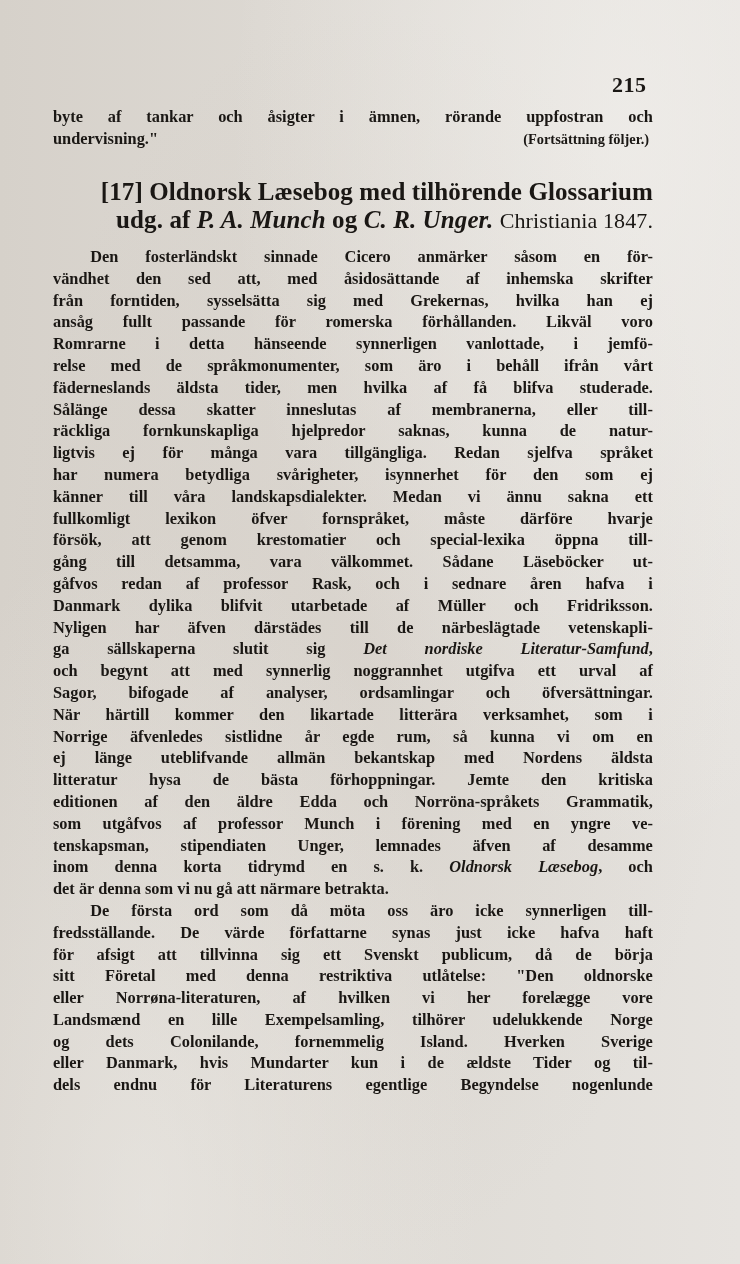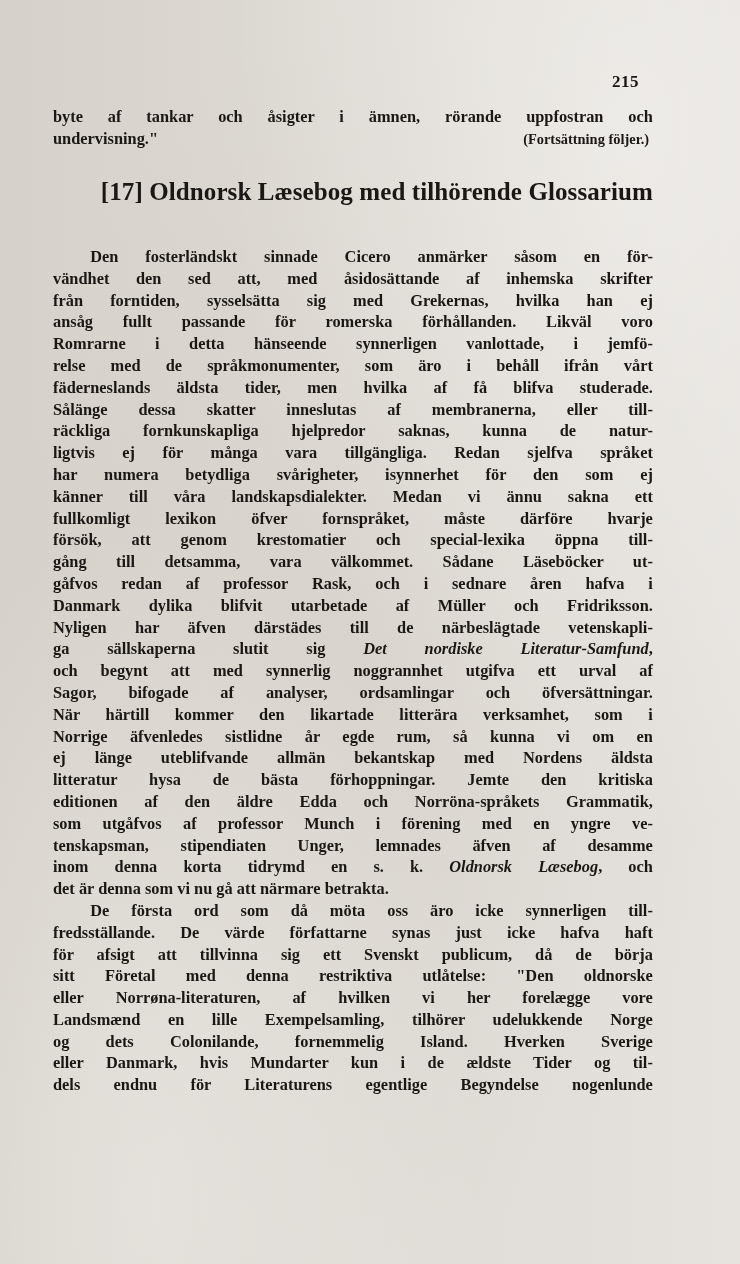--- a/index.html
+++ b/index.html
@@ -10,21 +10,21 @@
       radial-gradient(ellipse at 85% 10%, rgba(245,243,240,0.55), rgba(0,0,0,0) 45%),
       radial-gradient(ellipse at 20% 95%, rgba(240,238,234,0.5), rgba(0,0,0,0) 40%),
       radial-gradient(ellipse at 50% 50%, rgba(200,190,180,0.25), rgba(0,0,0,0) 70%),
       linear-gradient(90deg, #d6d1ca 0%, #ddd9d3 40%, #e2dfda 75%, #e6e3df 100%);
     font-family: "Liberation Serif", "DejaVu Serif", serif;
     color: #1a1714;
     position: relative;
   }
   .page-number {
     position: absolute; left: 612px; top: 72px;
-    font-size: 17px; font-weight: bold; letter-spacing: 0.5px;
+    font-size: 22px; font-weight: bold; letter-spacing: 0.5px;
   }
   .text {
     position: absolute; left: 53px; width: 600px;
     font-size: 17.6px; font-weight: bold;
     font-family: "Liberation Serif", "DejaVu Serif", serif;
     text-align: justify; text-align-last: justify;
     line-height: 21.8px;
     transform: scaleX(0.93); transform-origin: left top;
     width: 645px;
   }
@@ -56,20 +56,27 @@
   <span class="line last" style="text-align-last:left;">
     <span>undervisning."</span>
     <span class="cont-note">(Fortsättning följer.)</span>
   </span>
 </div>
 
 <div class="heading">
   <span class="hline h1">
     <span>[17]</span>
     <span>Oldnorsk Læsebog med tilhörende Glossarium</span>
+  </span>
+  <span class="hline">
+    <span>udg. af</span>
+    <span class="author">P. A. Munch</span>
+    <span>og</span>
+    <span class="author">C. R. Unger.</span>
+    <span class="place">Christiania 1847.</span>
   </span>
 </div>
 
 <div class="text body">
   <div>
     <span class="line indent">Den fosterländskt sinnade Cicero anmärker såsom en för-</span>
     <span class="line">vändhet den sed att, med åsidosättande af inhemska skrifter</span>
     <span class="line">från forntiden, sysselsätta sig med Grekernas, hvilka han ej</span>
     <span class="line">ansåg fullt passande för romerska förhållanden. Likväl voro</span>
     <span class="line">Romrarne i detta hänseende synnerligen vanlottade, i jemfö-</span>

